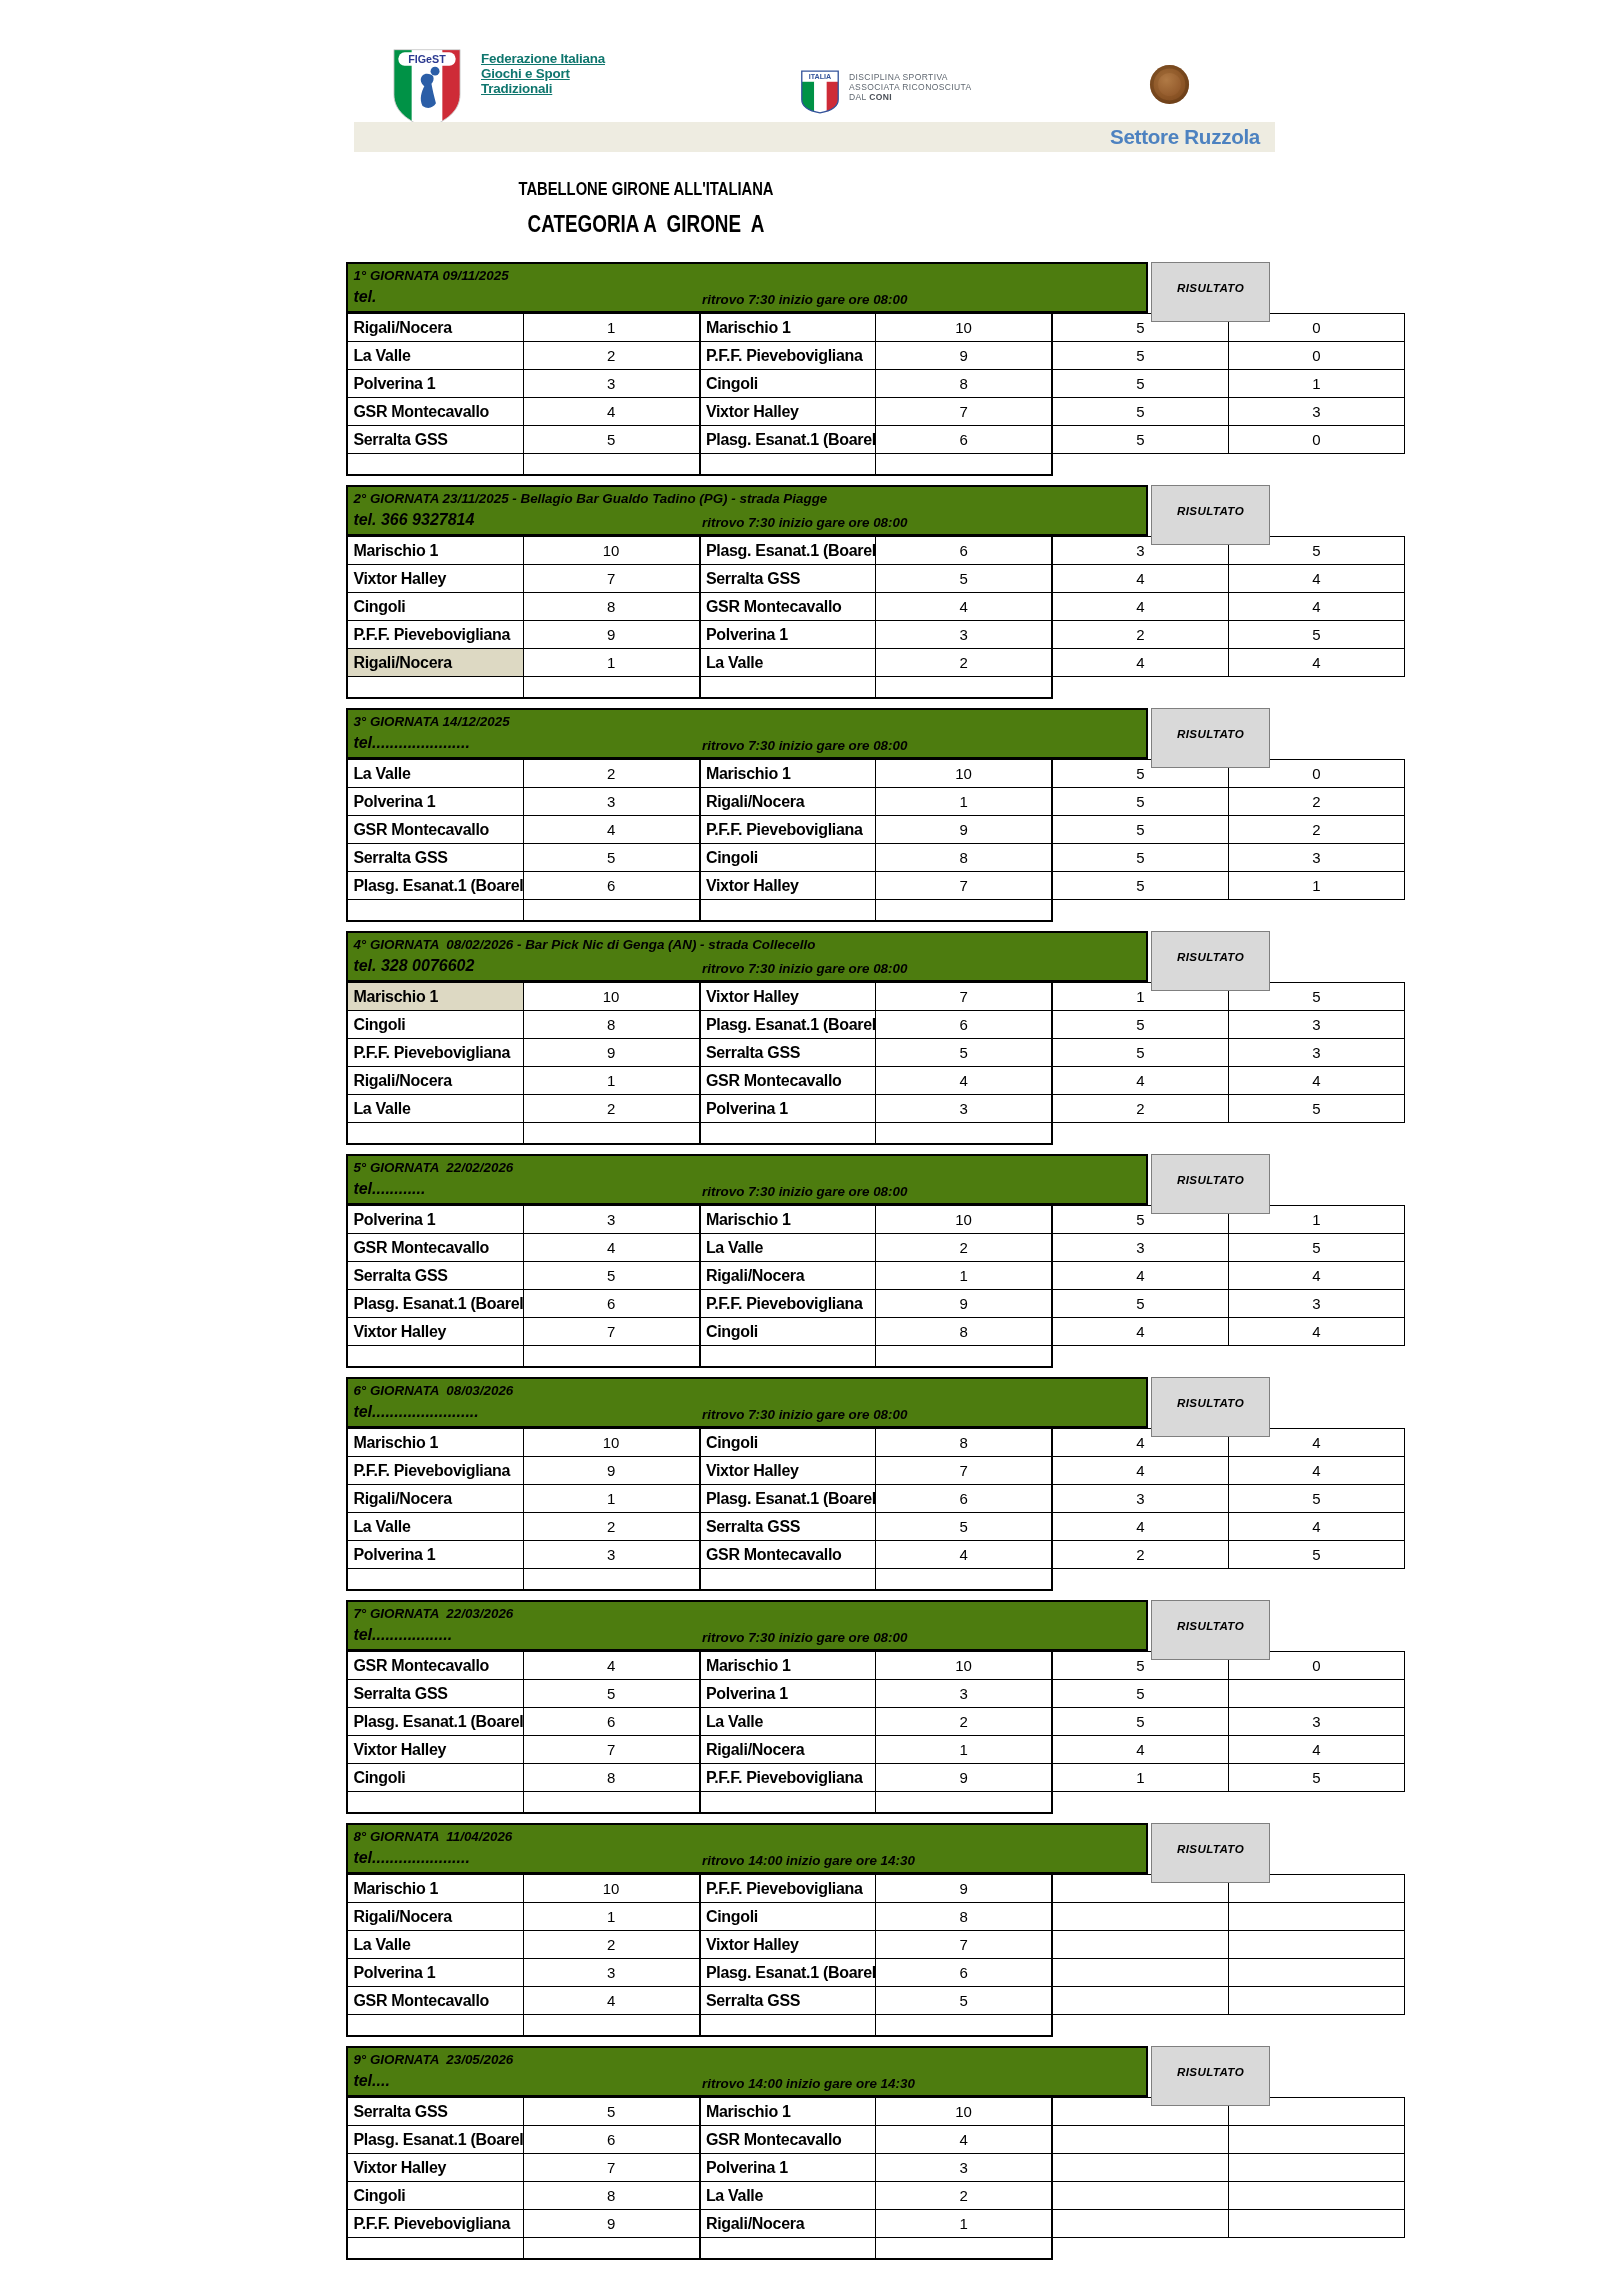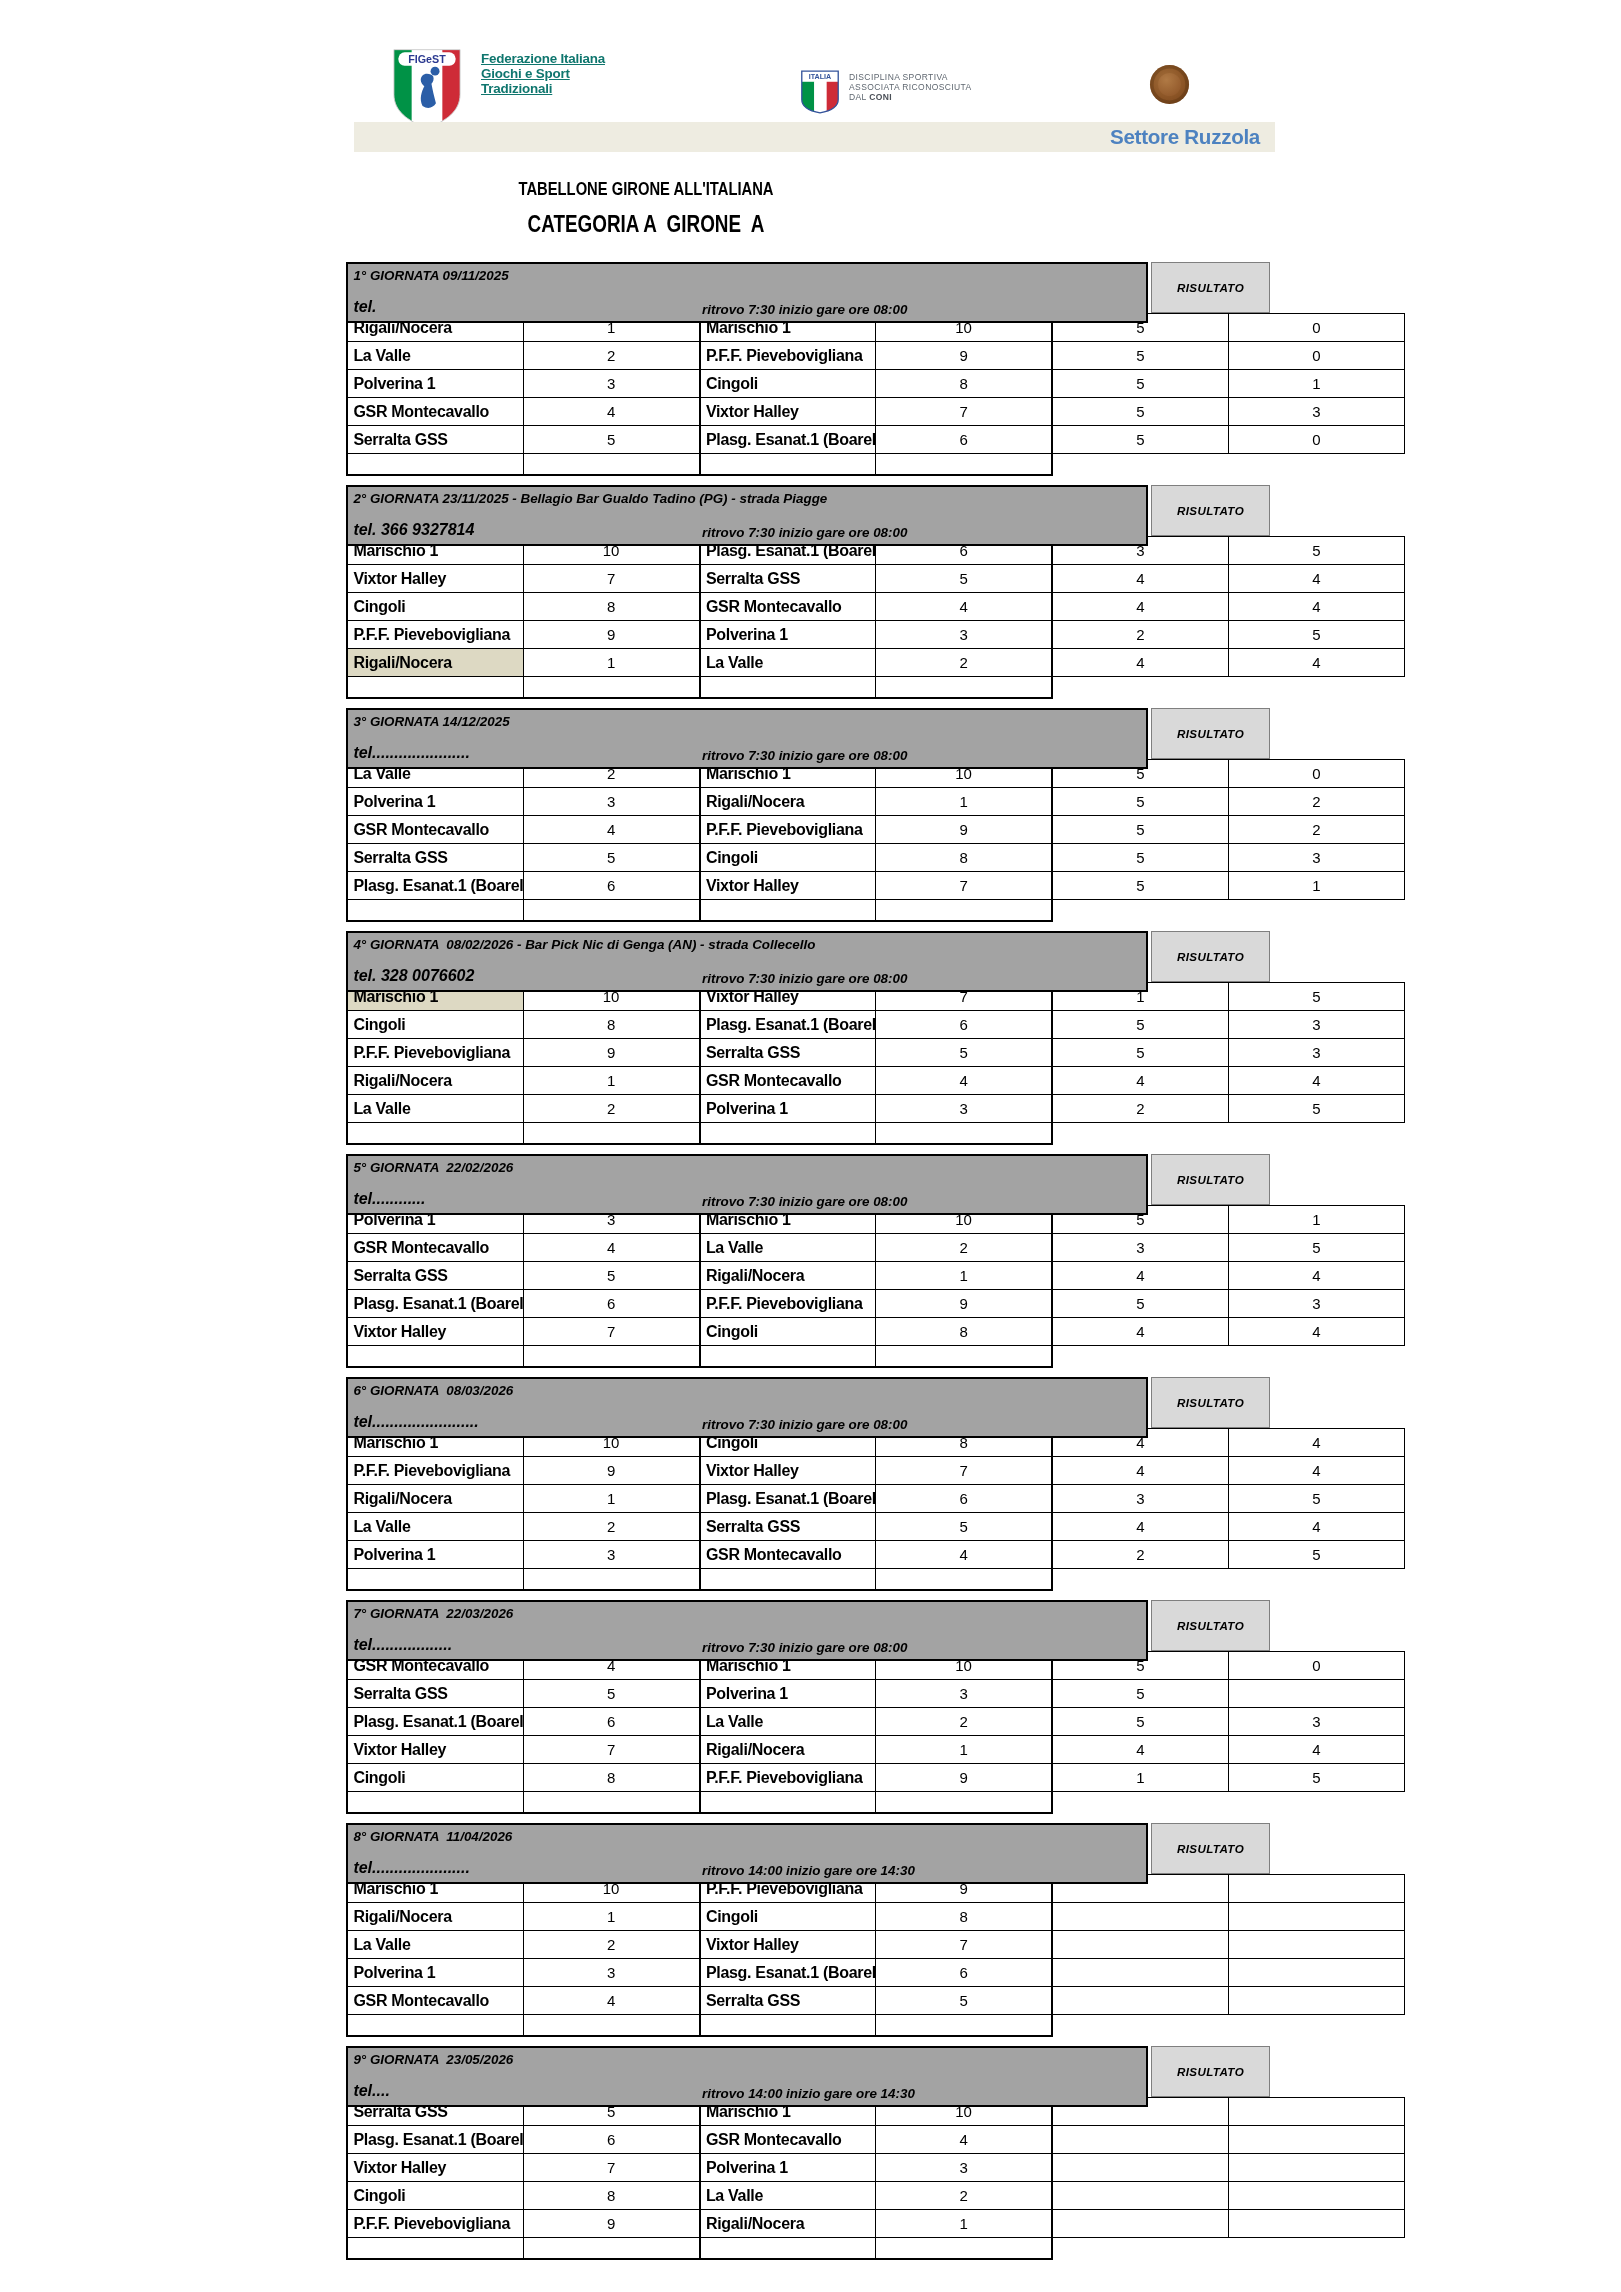--- a/index.html
+++ b/index.html
@@ -26,28 +26,28 @@
   
   .title-main { position:absolute; left:346px; top:179px; width:600px; text-align:center;
                 font-weight:bold; font-size:18px; color:#000; transform:scaleX(0.82); white-space:pre; }
   .title-cat  { position:absolute; left:346px; top:211px; width:600px; text-align:center;
                 font-weight:bold; font-size:23px; color:#000; transform:scaleX(0.82); white-space:pre; }
 
   
   .sections { position:absolute; left:346px; top:262px; width:924px; }
   .section { width:924px; margin-bottom:9px; }
   .sec-header { position:relative; width:924px; height:51px; }
-  .sec-header-main { position:absolute; left:0; top:0; width:802px; height:61px; background:#a3a3a3;
+  .sec-header-main { position:absolute; left:0; top:0; width:802px; height:51px; background:#4d7c0f;
                      border:2.7px solid #000;text-decoration:underline; }
   .sec-title { position:absolute; left:5.4px; top:3.6px; font-weight:bold; font-style:italic;
                font-size:13.4px; white-space:pre; }
   .sec-tel { position:absolute; left:5.4px; bottom:5px; font-weight:bold; font-style:italic; font-size:16px; }
   .sec-ritrovo { position:absolute; left:354px; bottom:3.6px; font-weight:bold; font-style:italic;
                  font-size:13.4px; white-space:pre; }
-  .sec-ris { position:absolute; left:805px; top:0; width:119px; height:51px; background:#d9d9d9;
+  .sec-ris { position:absolute; left:805px; top:0; width:119px; height:60px; background:#d9d9d9;
              border:0.9px solid #7f7f7f; text-align:center; font-weight:bold; font-style:italic;
              font-size:11.6px; line-height:49px; letter-spacing:0.4px; }
 
   table.sec-table { border-collapse:collapse; table-layout:fixed; width:1059px; }
   .sec-table td { border:1.8px solid #000; height:28px; padding:0; background:#fff; overflow:hidden;
                   white-space:nowrap; vertical-align:middle; }
   .sec-table td.team { text-align:left; padding-left:5.4px; font-weight:bold; font-size:16px;
                        letter-spacing:-0.3px; border-left-width:2.7px; }
   .sec-table td.team + td.num { border-left-width:1.8px; }
   .sec-table td.num { text-align:center; font-size:15px; }

